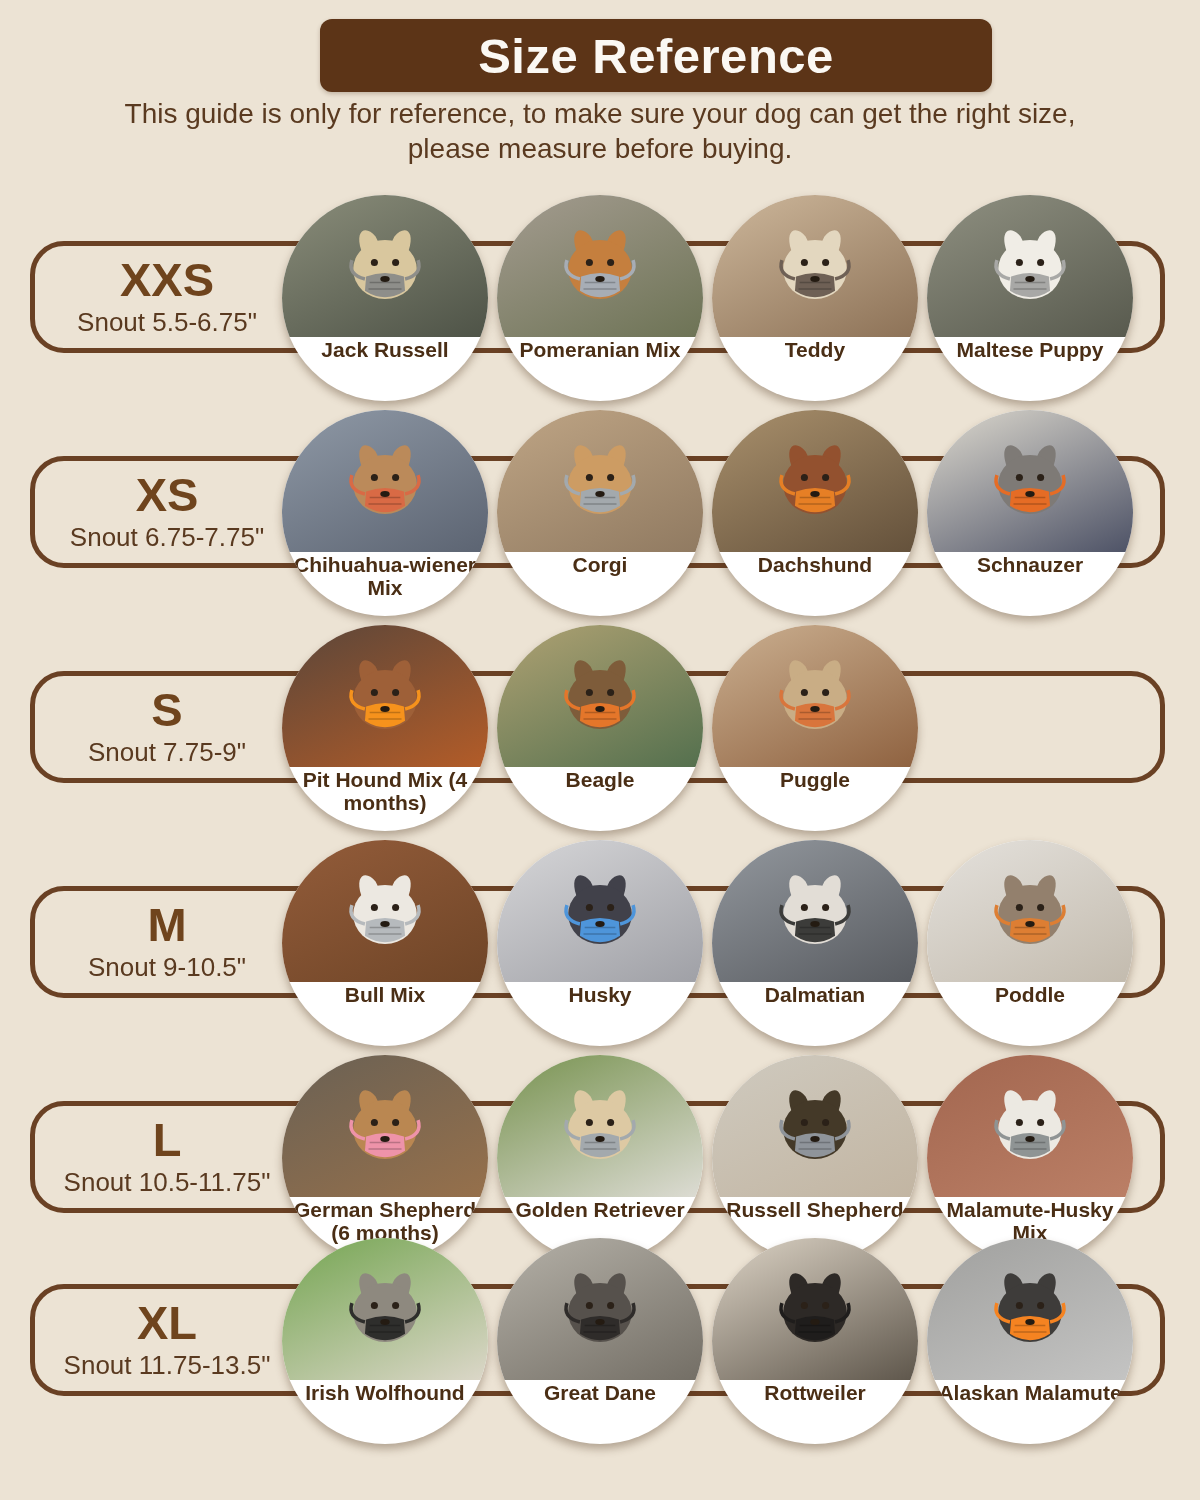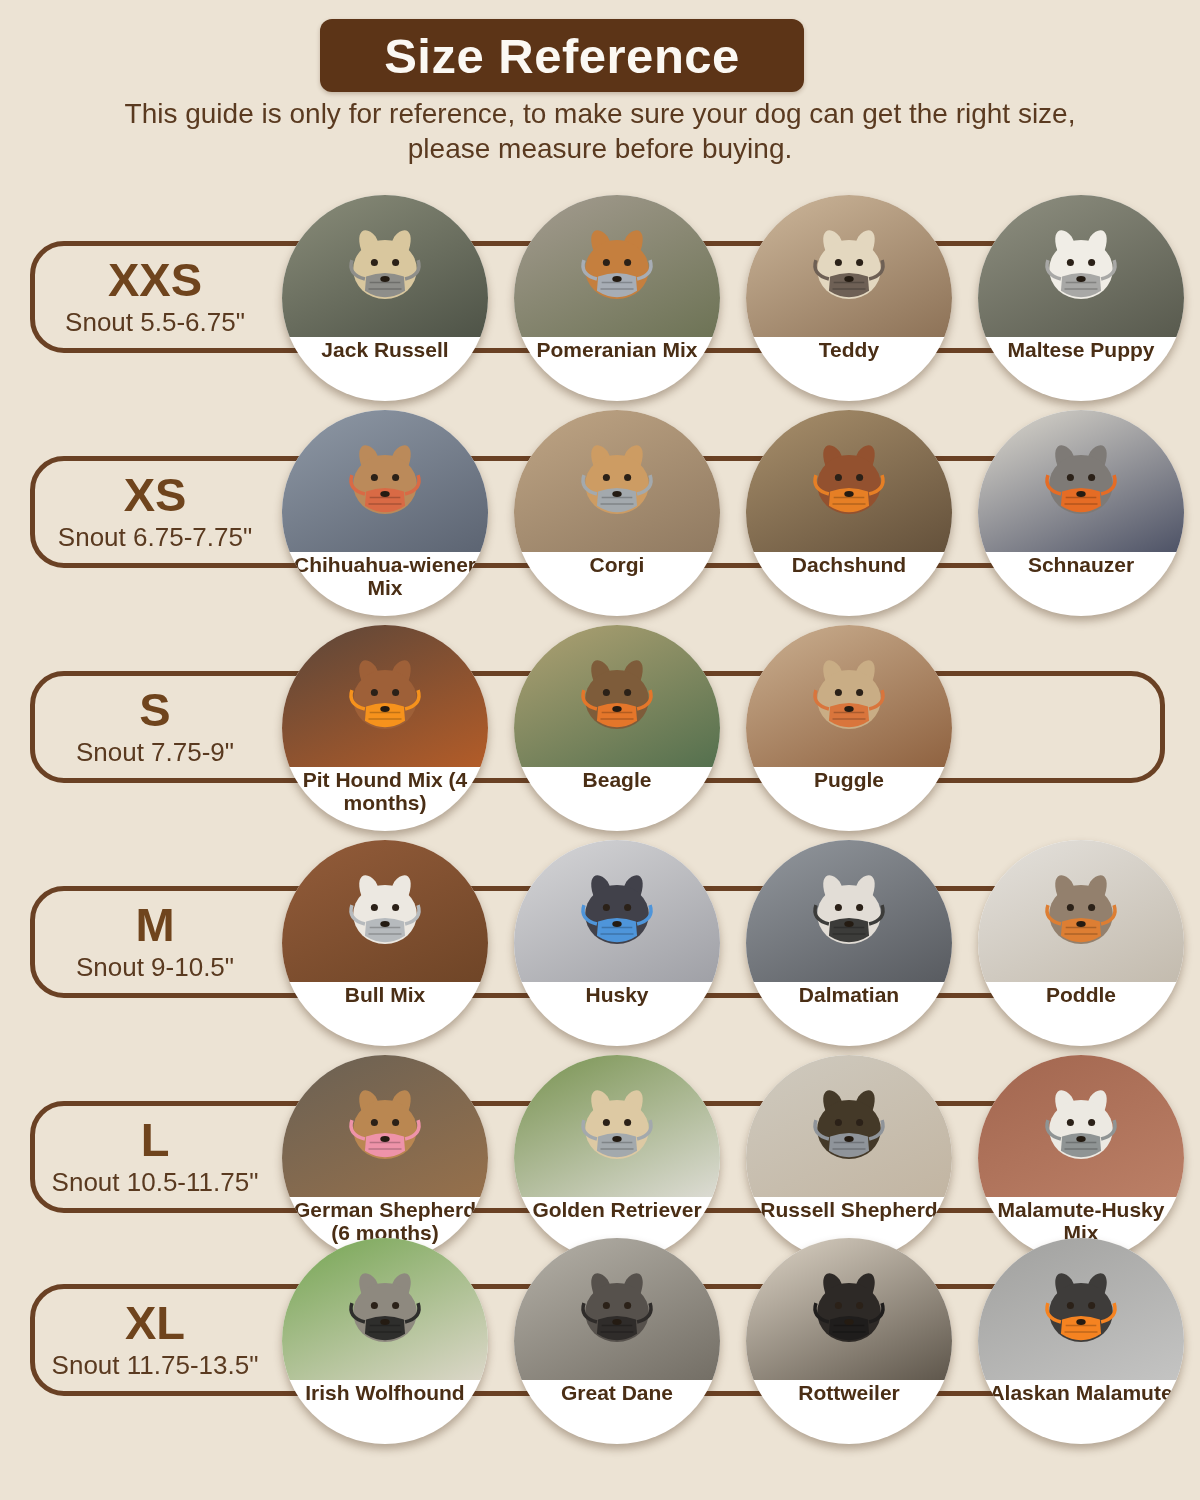--- a/index.html
+++ b/index.html
@@ -4,45 +4,45 @@
 <style>
   html,body{margin:0;padding:0;}
   body{
     width:1200px;height:1500px;
     background:#ece3d4;
     font-family:"Liberation Sans", sans-serif;
     position:relative;overflow:hidden;
   }
   
   .banner{
-    position:absolute;left:320px;top:19px;width:484px;height:73px;
+    position:absolute;left:320px;top:19px;width:672px;height:73px;
     background:#5c3417;border-radius:12px;
     display:flex;align-items:center;justify-content:center;
     box-shadow:0 2px 4px rgba(70,40,15,.25);
   }
   .banner-title{
     color:#fbf8f3;font-size:49px;font-weight:bold;letter-spacing:.5px;
   }
   .subtitle{
     position:absolute;top:96px;left:40px;width:1120px;
     text-align:center;color:#5a3a20;font-size:28px;line-height:1.25;
   }
   
   .row{position:absolute;left:0;width:1200px;height:206px;}
   .pill{
     position:absolute;left:30px;width:1135px;top:46px;height:112px;
     border:5px solid #6a4124;border-radius:34px;box-sizing:border-box;
   }
   .size-box{
     position:absolute;left:30px;top:50px;width:250px;height:104px;
-    display:flex;flex-direction:column;align-items:center;justify-content:center;
+    display:flex;flex-direction:column;align-items:center;justify-content:center;padding-left:12px;
   }
   .size-label{font-size:47px;font-weight:bold;color:#6f441d;line-height:1;}
   .snout{font-size:26px;color:#5a3a20;margin-top:4px;}
-  .dogs{position:absolute;left:282px;top:0;display:flex;gap:26px;}
+  .dogs{position:absolute;left:282px;top:0;display:flex;gap:9px;}
   .dog{
     width:206px;height:206px;border-radius:50%;
     background:#ffffff;position:relative;overflow:hidden;flex:none;
     box-shadow:0 5px 9px rgba(75,50,25,.35);
   }
   .photo{
     position:absolute;left:0;top:0;width:100%;height:69%;
     background:linear-gradient(155deg, var(--bg1) 0%, var(--bg2) 100%);
     display:flex;align-items:center;justify-content:center;
   }

